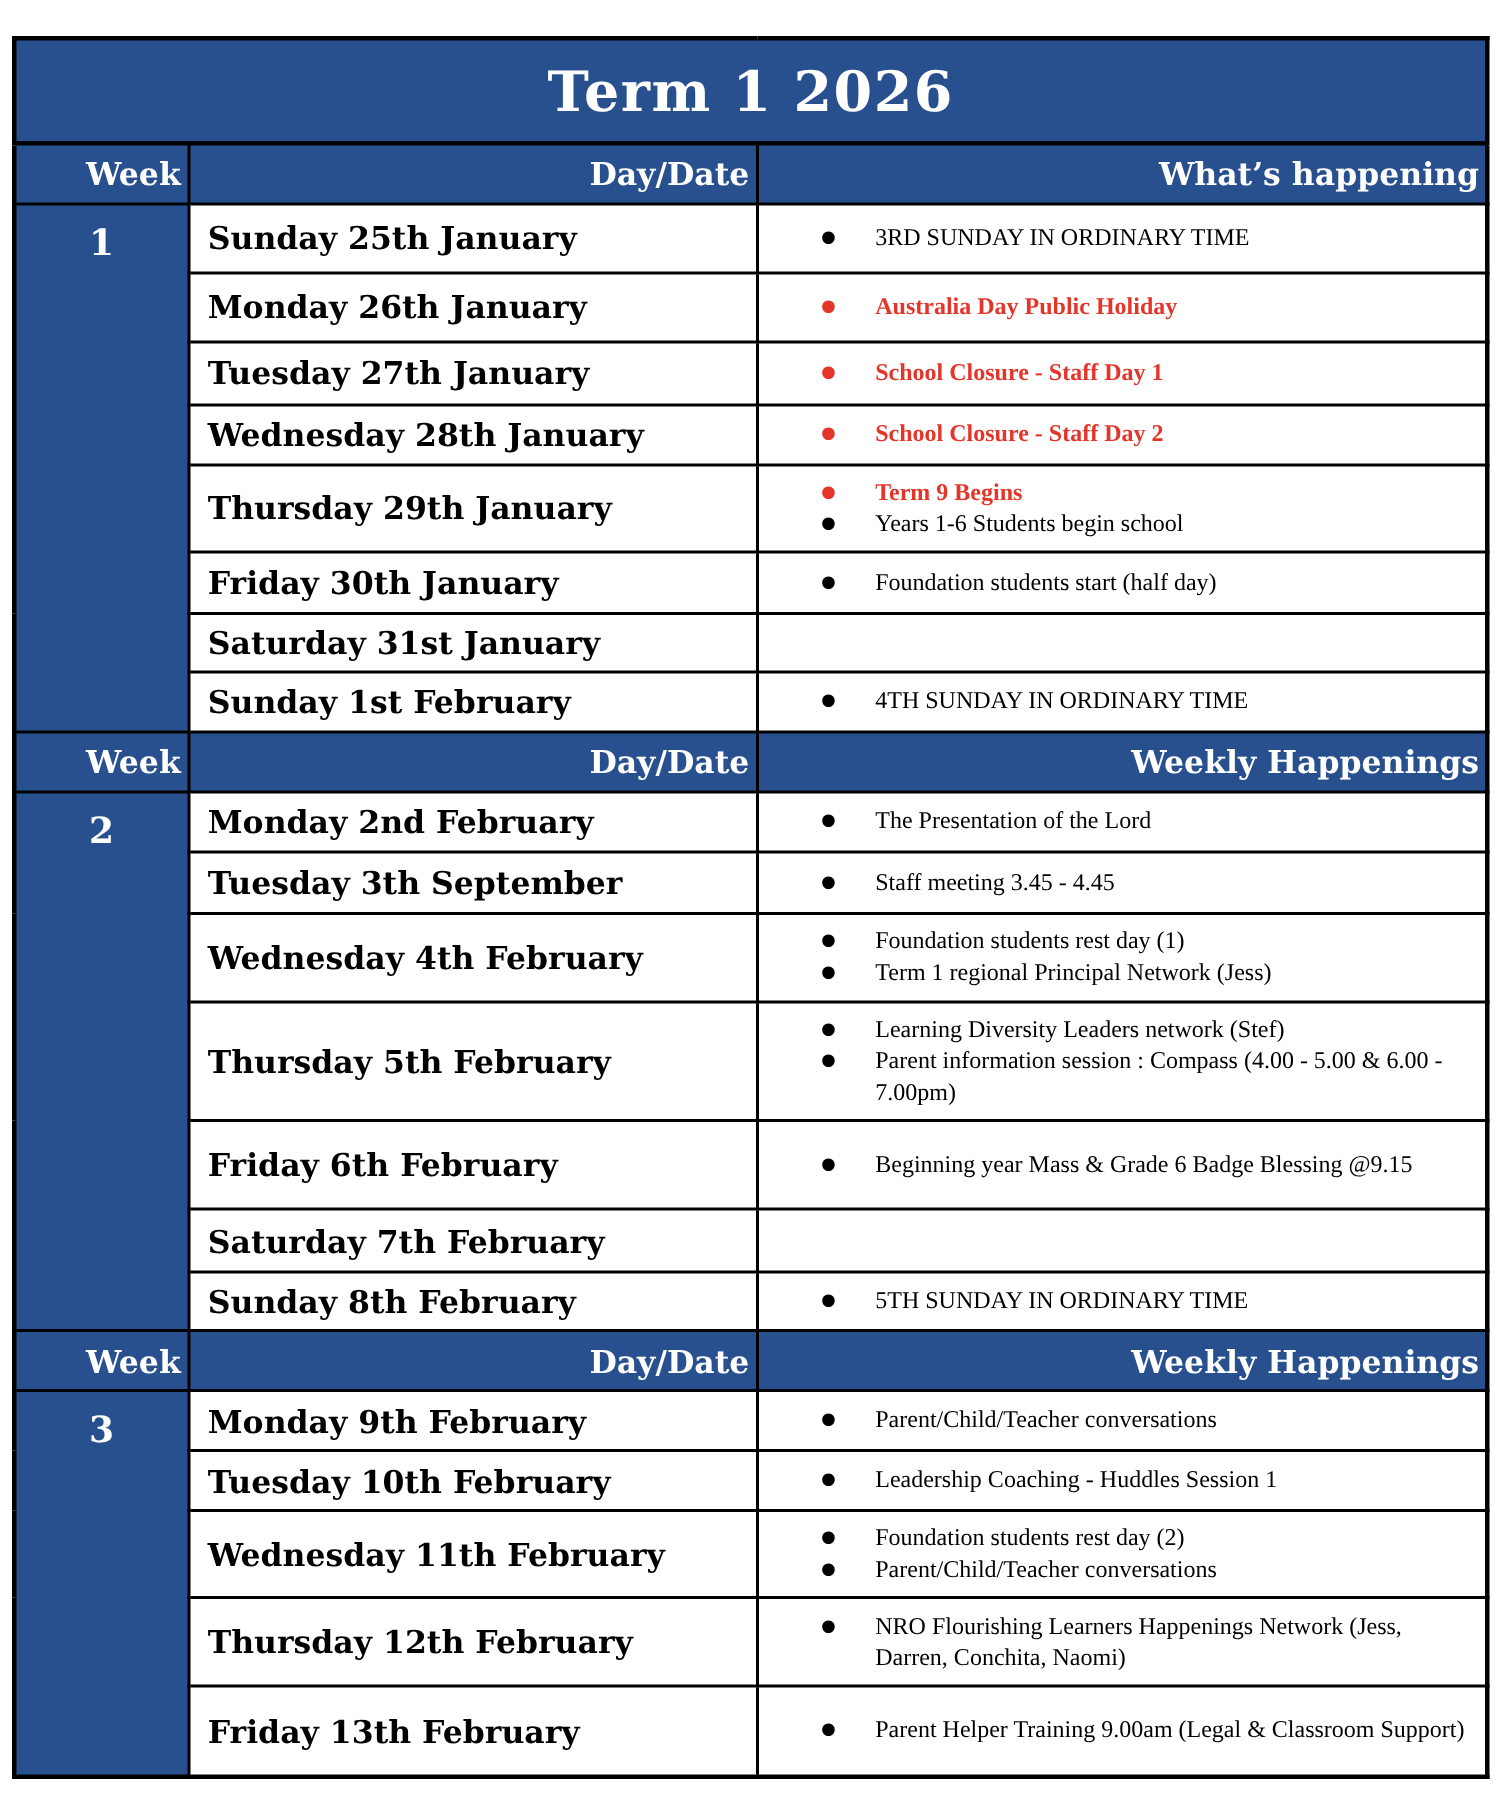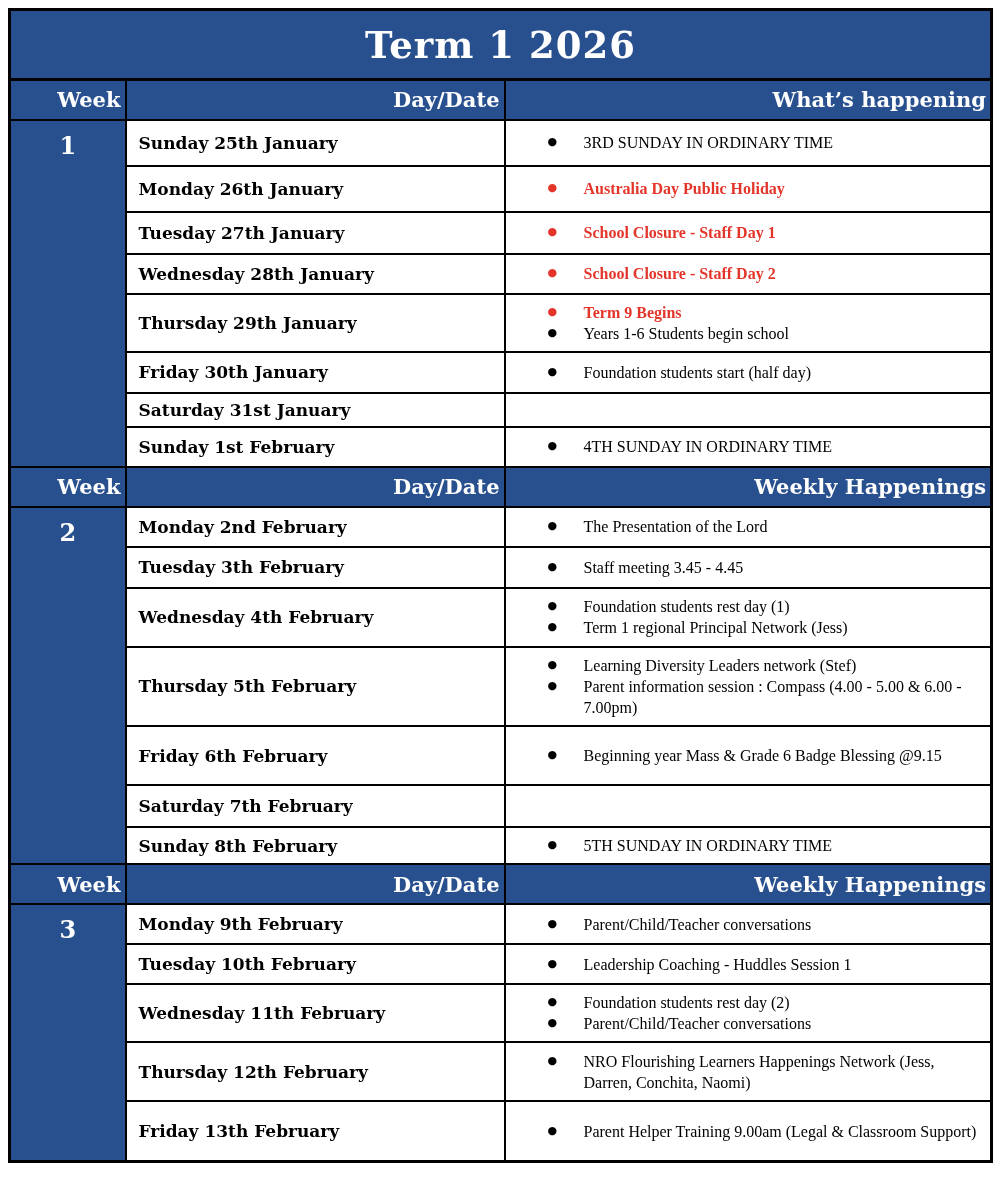--- a/index.html
+++ b/index.html
@@ -13,20 +13,21 @@
   * { box-sizing: border-box; }
   html, body {
     margin: 0;
     background: #ffffff;
     font-family: "DejaVu Serif", "Liberation Serif", serif;
     color: var(--body-text);
   }
   .page {
     width: 999px;
     padding: 8px 9px 14px 8px;
+    margin-top: 16px;
   }
   table.calendar {
     border-collapse: collapse;
     width: 982px;
     table-layout: fixed;
     border: 3px solid var(--border);
     background: var(--row-bg);
   }
   col.c-week { width: 116px; }
   col.c-day  { width: 379px; }
@@ -58,21 +59,21 @@
   td.week-cell {
     background: var(--header-blue);
     color: var(--header-text);
     font-size: 24px;
     font-weight: bold;
     text-align: center;
     vertical-align: top;
     padding-top: 10px;
   }
   td.day-cell {
-    font-size: 17px;
+    font-size: 21px;
     font-weight: bold;
     vertical-align: middle;
     padding: 6px 8px 6px 12px;
     background: var(--row-bg);
   }
   td.events-cell {
     font-size: 16px;
     vertical-align: middle;
     padding: 7px 10px 7px 8px;
     background: var(--row-bg);
@@ -197,21 +198,21 @@
     <td class="week-cell" rowspan="7">2</td>
     <td class="day-cell">Monday 2nd February</td>
     <td class="events-cell">
       <div class="ev">
               <span class="bullet">●</span>
               <span class="ev-text">The Presentation of the Lord</span>
             </div>
     </td>
   </tr>
   <tr style="height:41px">
-    <td class="day-cell">Tuesday 3th February</td>
+    <td class="day-cell">Tuesday 3th September</td>
     <td class="events-cell">
       <div class="ev">
               <span class="bullet">●</span>
               <span class="ev-text">Staff meeting 3.45 - 4.45</span>
             </div>
     </td>
   </tr>
   <tr style="height:59px">
     <td class="day-cell">Wednesday 4th February</td>
     <td class="events-cell">

